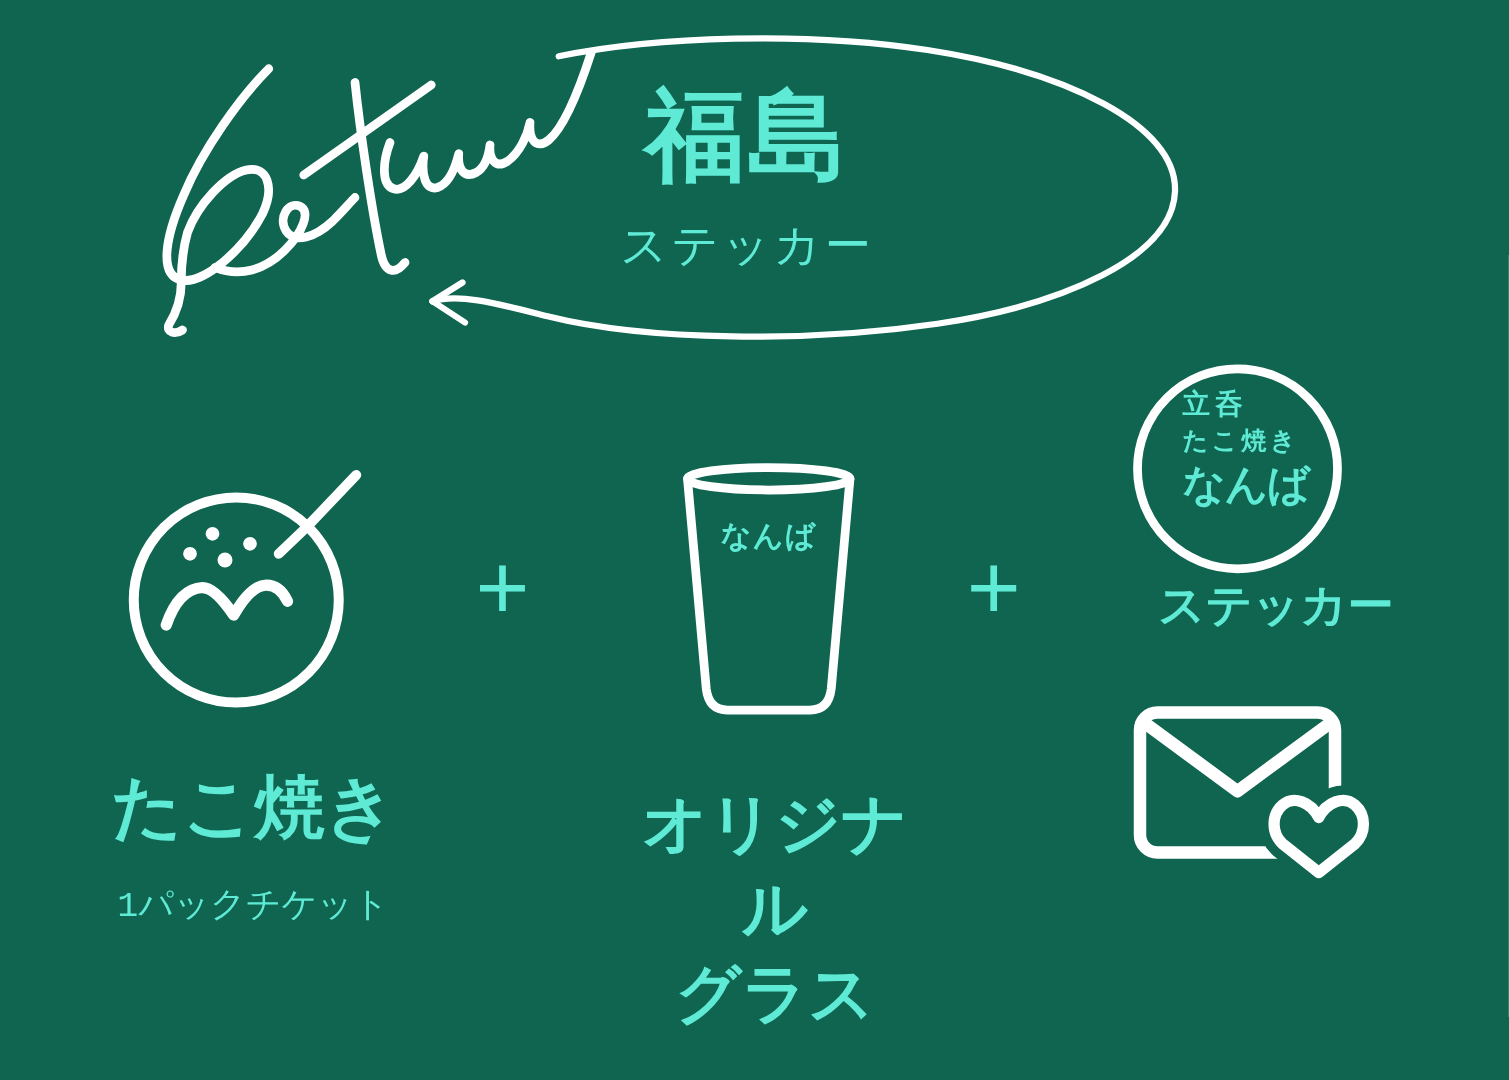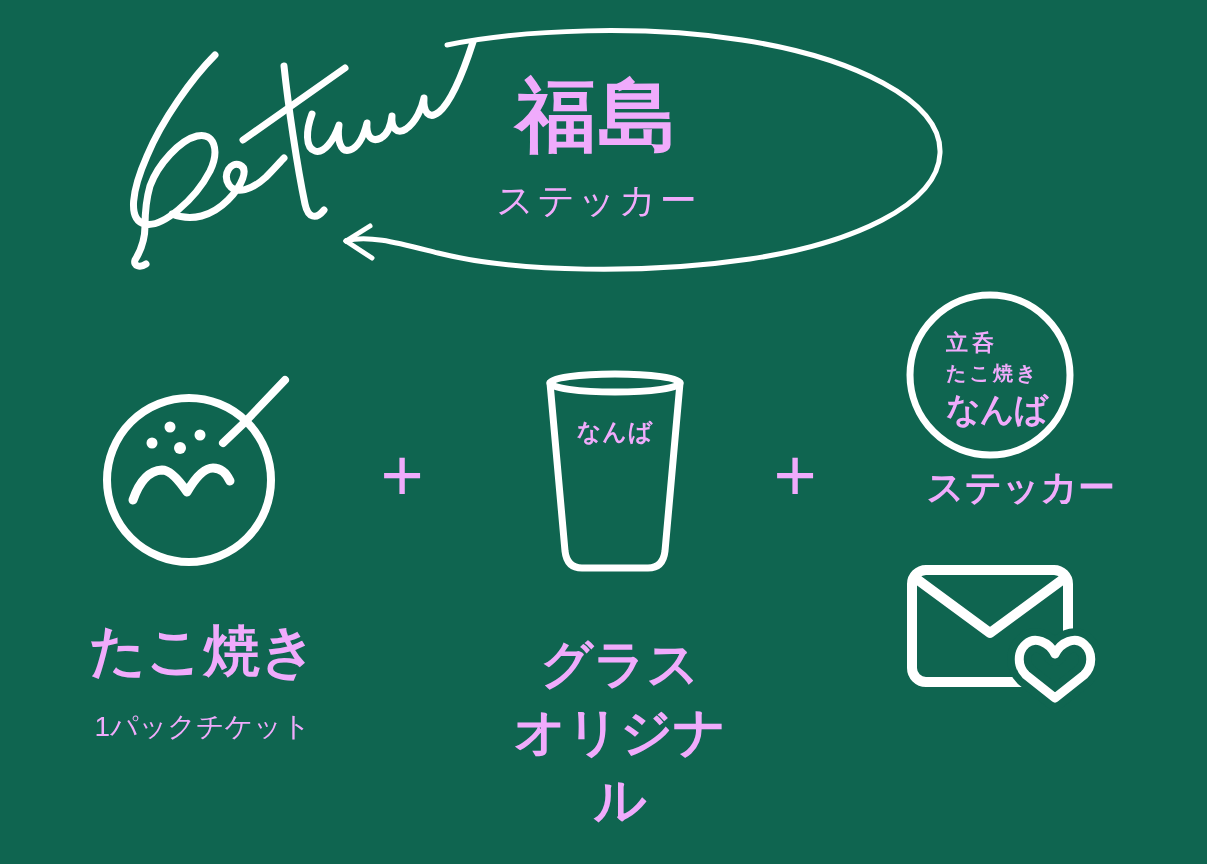--- a/index.html
+++ b/index.html
@@ -1,22 +1,22 @@
 <!DOCTYPE html>
 <html><head>
 <meta charset="utf-8">
 <style>
   html,body{margin:0;padding:0;}
   .canvas{
     position:relative;
     width:1207px;height:864px;
     background:#0f6550;
     overflow:hidden;
-    font-family:Liberation Sans, sans-serif;
-    color:#f0abfc;
+    font-family:Liberation Mono, monospace;
+    color:#5eead4;
   }
   .abs{position:absolute;}
   .visually-hidden{
     position:absolute;width:1px;height:1px;overflow:hidden;
     clip:rect(0 0 0 0);white-space:nowrap;
   }
   svg{display:block;}
   .stroke{fill:none;stroke:#ffffff;stroke-linecap:round;stroke-linejoin:round;}
 
   
@@ -33,21 +33,21 @@
 
   
   .takoyaki-icon{left:95px;top:365px;}
   .glass-icon{left:540px;top:365px;}
   .glass-text{
     left:565px;top:420px;width:100px;text-align:center;
     font-size:24px;font-weight:700;letter-spacing:1px;line-height:1;
   }
   .namba-logo{left:900px;top:285px;}
   .logo-text{left:946px;top:314px;line-height:1;}
-  .logo-line1{font-size:22px;font-weight:700;letter-spacing:4px;margin-top:18px;}
+  .logo-line1{font-size:22px;font-weight:700;letter-spacing:4px;}
   .logo-line2{font-size:20px;font-weight:700;letter-spacing:3px;margin-top:9px;}
   .logo-line3{font-size:34px;font-weight:700;letter-spacing:-1px;margin-top:9px;}
   .mail-icon{left:895px;top:555px;}
 
   
   .plus{
     width:90px;height:90px;line-height:86px;text-align:center;
     font-size:74px;font-weight:400;
   }
   .plus-1{left:357px;top:433px;}
@@ -130,22 +130,22 @@
   <div class="abs plus plus-1">+</div>
 
   <svg class="abs glass-icon" width="150" height="215" viewBox="0 0 150 215">
     <g class="stroke" stroke-width="7">
       <path d="M 10,18 L 25,186 Q 27,203 42,203 L 108,203 Q 123,203 125,186 L 140,18"></path>
       <ellipse cx="75" cy="18" rx="65" ry="9"></ellipse>
     </g>
   </svg>
   <div class="abs glass-text">なんば</div>
   <div class="abs glass-title">
+    <div>オリジナル</div>
     <div>グラス</div>
-    <div>オリジナル</div>
   </div>
 
   <div class="abs plus plus-2">+</div>
 
   <svg class="abs namba-logo" width="180" height="180" viewBox="0 0 180 180">
     <circle class="stroke" cx="90" cy="90" r="80" stroke-width="7"></circle>
   </svg>
   <div class="abs logo-text">
     <div class="logo-line1">立呑</div>
     <div class="logo-line2">たこ焼き</div>

